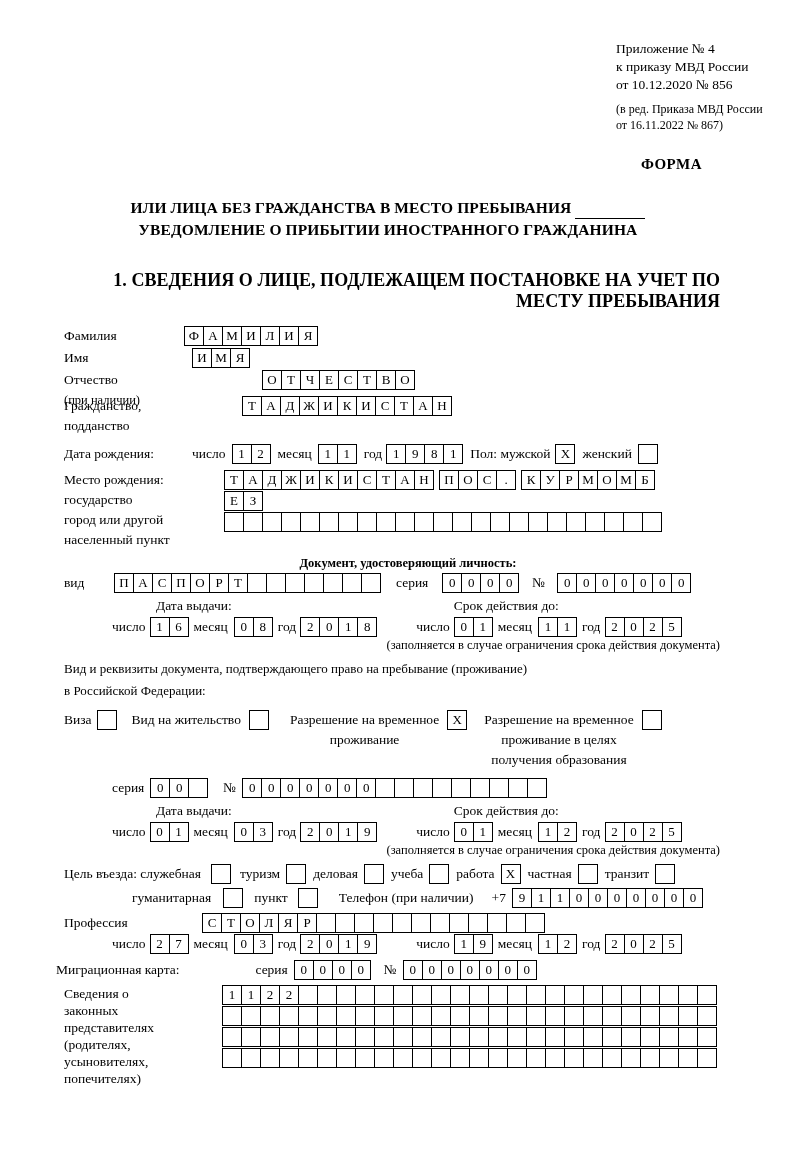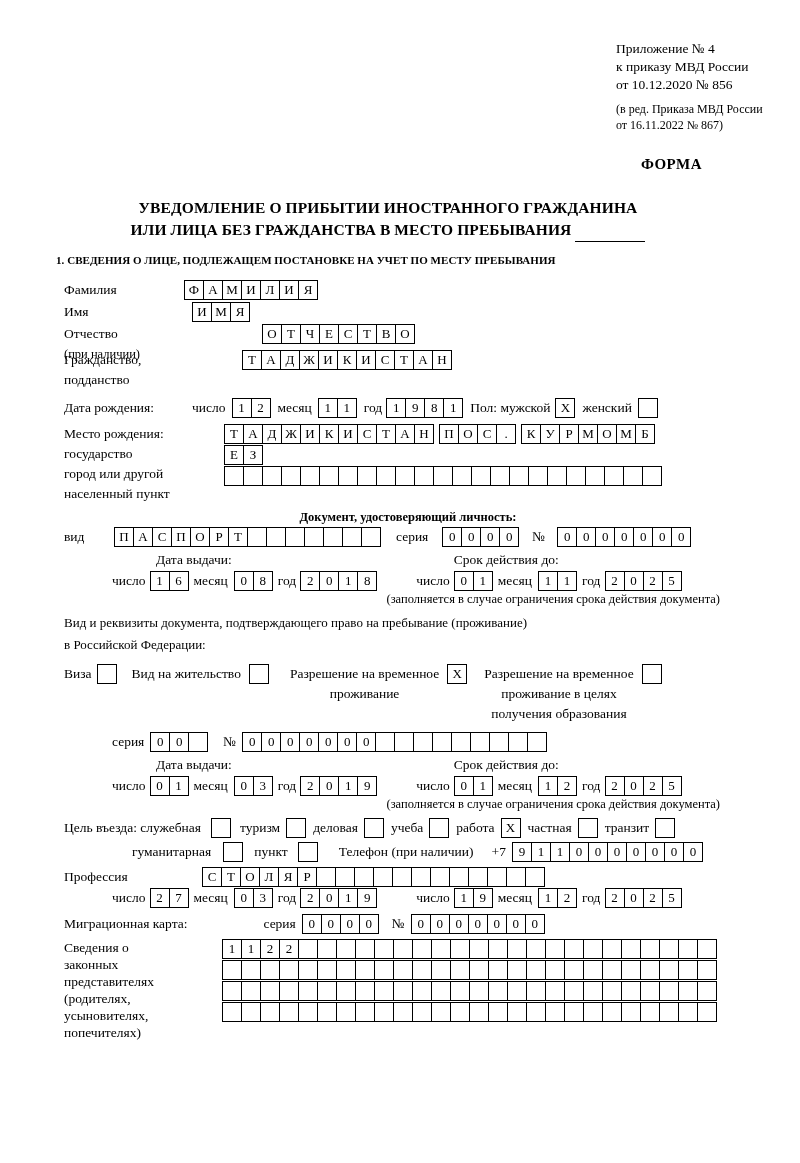--- a/index.html
+++ b/index.html
@@ -52,24 +52,24 @@
     letter-spacing: 0.1px;
   }
   .title .ul {
     display: inline-block;
     width: 70px;
     border-bottom: 1px solid #000;
     vertical-align: bottom;
     height: 14px;
   }
   .section-title {
-    text-align: left;
+    text-align: right;
     font-weight: bold;
-    font-size: 11px;
-    margin-top: 12px;
+    font-size: 18px;
+    margin-top: 28px;
     letter-spacing: 0.05px;
   }
 
   
   .row {
     display: flex;
     align-items: flex-start;
     margin-top: 6px;
   }
   .row.tight { margin-top: 2px; gap: 8px; }
@@ -126,25 +126,25 @@
     <div>Приложение № 4</div>
     <div>к приказу МВД России</div>
     <div>от 10.12.2020 № 856</div>
     <div class="small">(в ред. Приказа МВД России</div>
     <div class="small" style="margin-top:0">от 16.11.2022 № 867)</div>
   </div>
 
   <div class="forma">ФОРМА</div>
 
   <div class="title">
-    <div>УВЕДОМЛЕНИЕ О ПРИБЫТИИ ИНОСТРАННОГО ГРАЖДАНИНА</div>
     <div>
       <span>ИЛИ ЛИЦА БЕЗ ГРАЖДАНСТВА В МЕСТО ПРЕБЫВАНИЯ</span>
       <span class="ul"></span>
     </div>
+    <div>УВЕДОМЛЕНИЕ О ПРИБЫТИИ ИНОСТРАННОГО ГРАЖДАНИНА</div>
   </div>
 
   <div class="section-title">1. СВЕДЕНИЯ О ЛИЦЕ, ПОДЛЕЖАЩЕМ ПОСТАНОВКЕ НА УЧЕТ ПО МЕСТУ ПРЕБЫВАНИЯ</div>
 
   <div class="row" style="margin-top:14px;">
     <div class="lbl col-left" style="margin-left:8px;">Фамилия</div>
     <div class="boxes">
         <div class="bx">Ф</div>
         <div class="bx">А</div>
         <div class="bx">М</div>
@@ -599,21 +599,21 @@
     <div class="lbl" style="margin-left:6px;">год</div>
     <div class="boxes" style="margin-left:4px;">
         <div class="bx">2</div>
         <div class="bx">0</div>
         <div class="bx">2</div>
         <div class="bx">5</div>
       </div>
   </div>
 
   <div class="row" style="margin-top:6px;">
-    <div class="lbl" style="margin-left:8px;text-align:center;">Миграционная карта:</div>
+    <div class="lbl" style="margin-left:0;text-align:center;">Миграционная карта:</div>
     <div class="lbl" style="margin-left:76px;">серия</div>
     <div class="boxes" style="margin-left:6px;">
         <div class="bx">0</div>
         <div class="bx">0</div>
         <div class="bx">0</div>
         <div class="bx">0</div>
       </div>
     <div class="lbl" style="margin-left:14px;">№</div>
     <div class="boxes" style="margin-left:6px;">
         <div class="bx">0</div>

